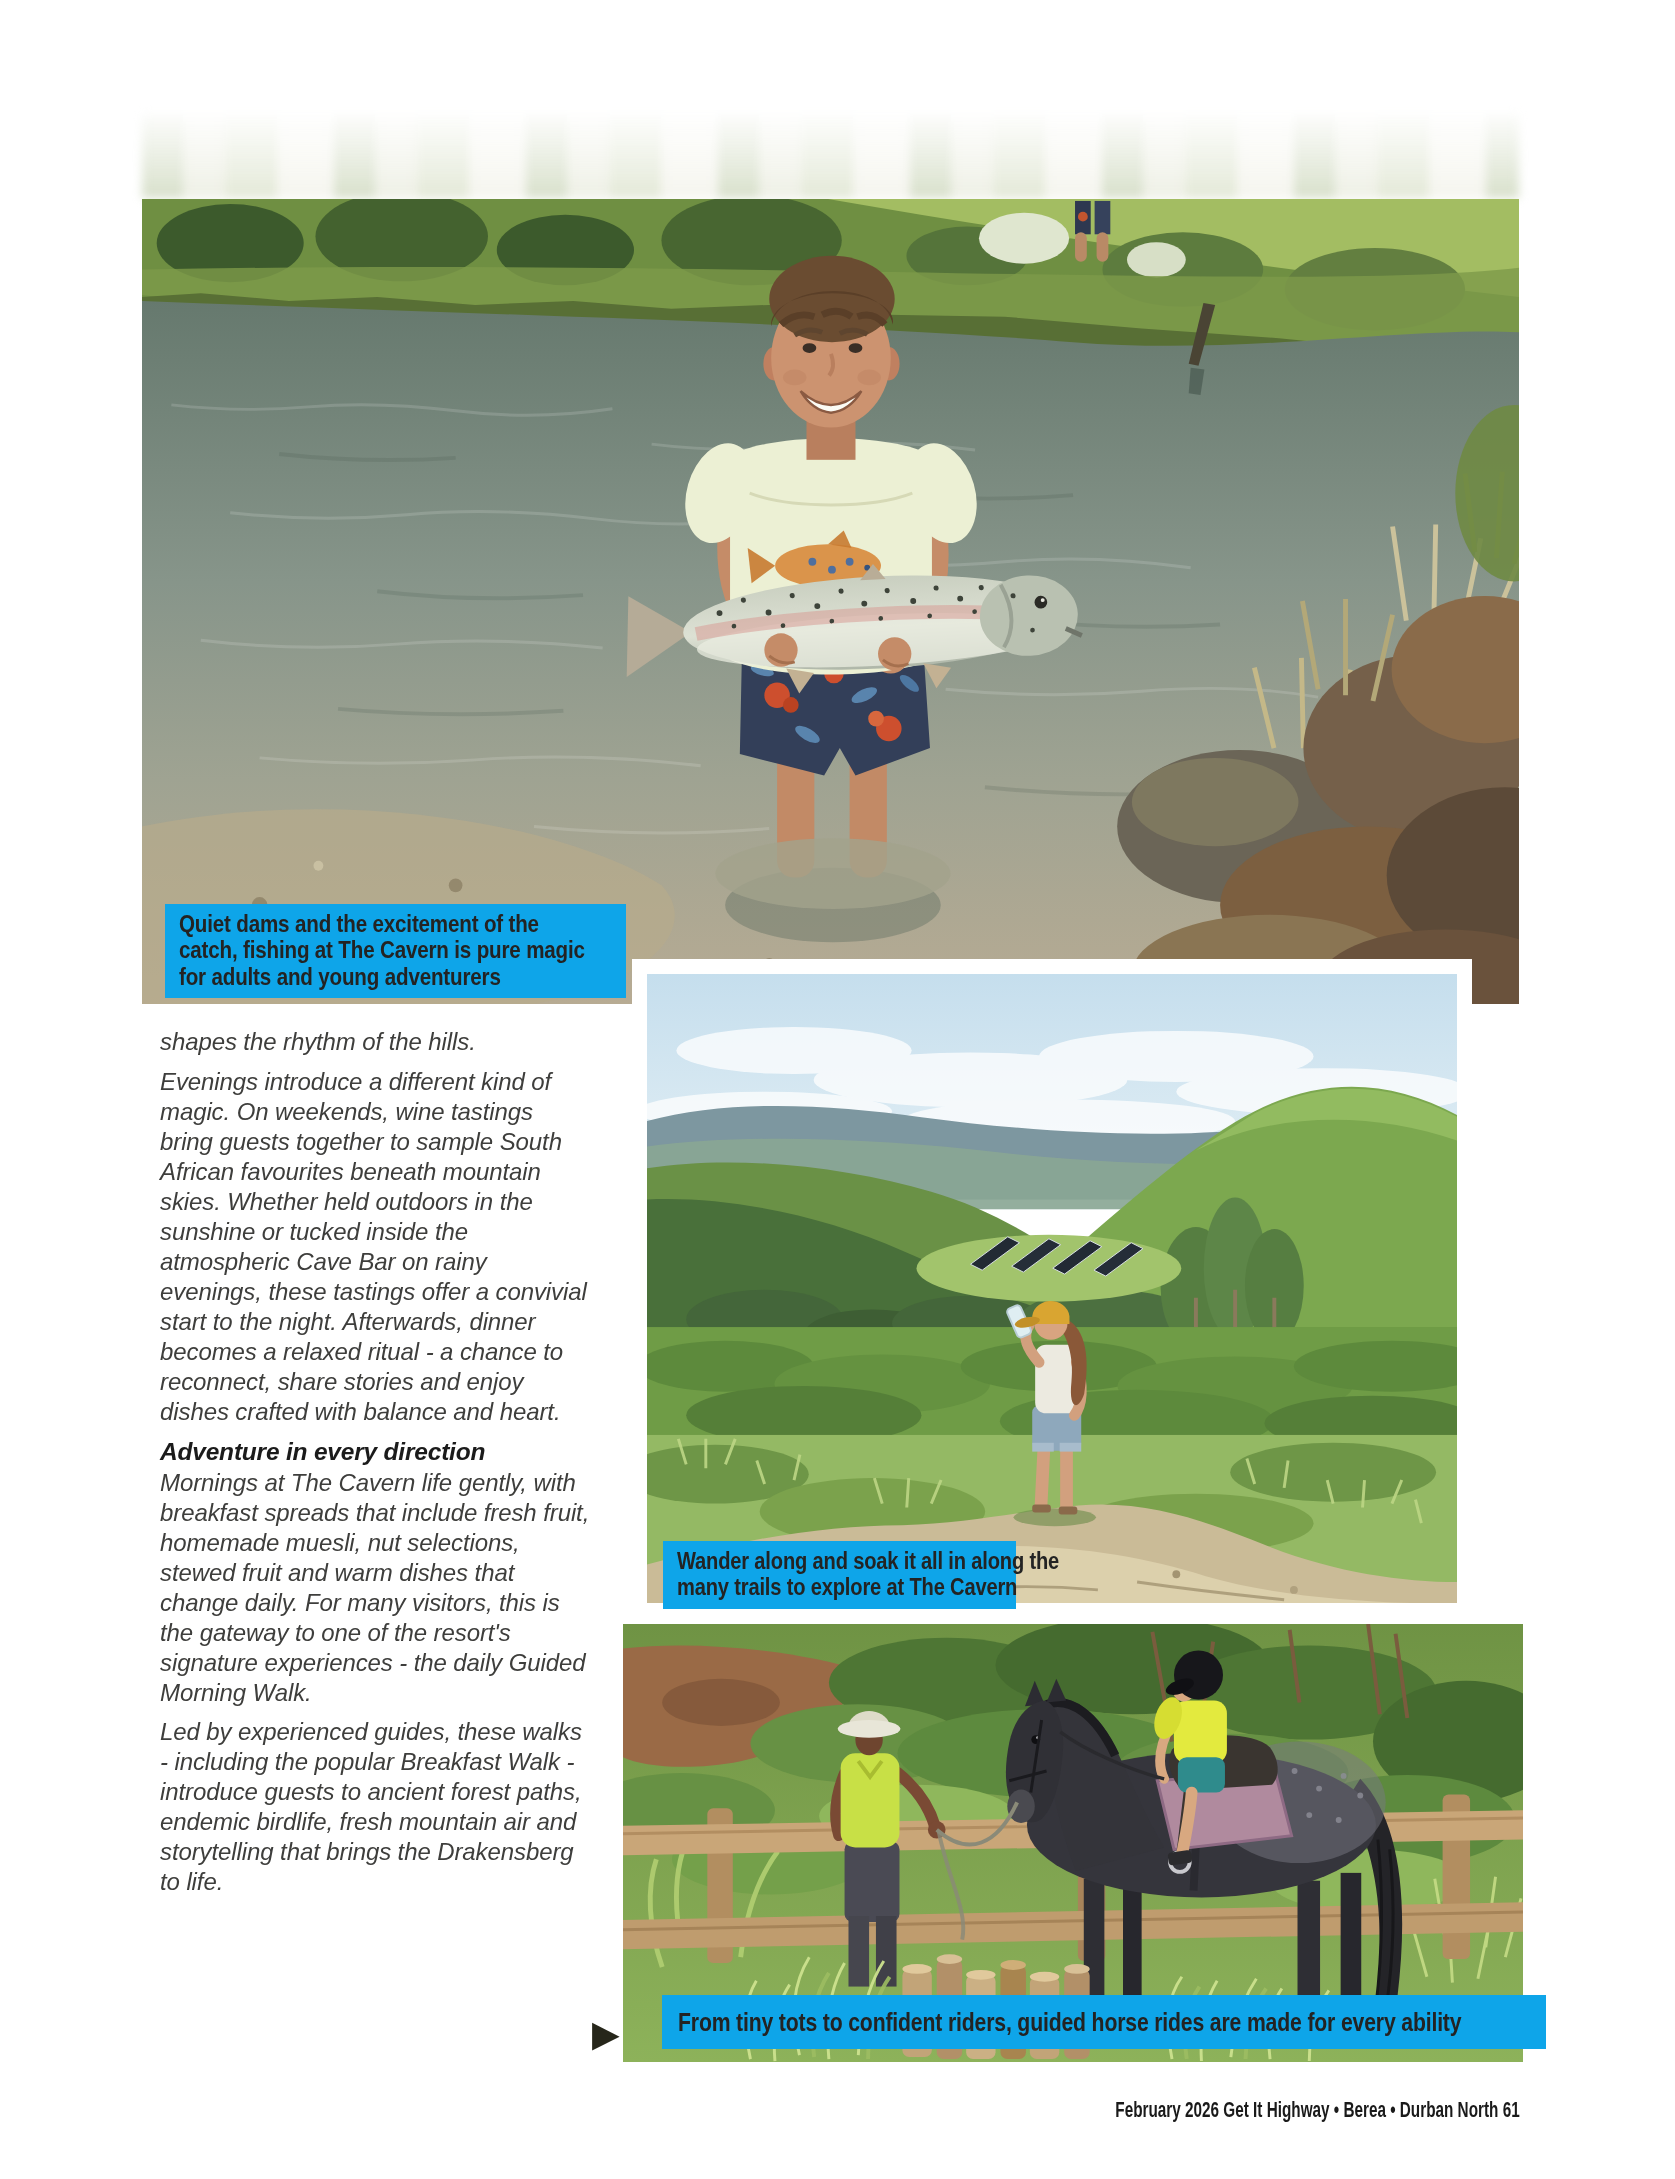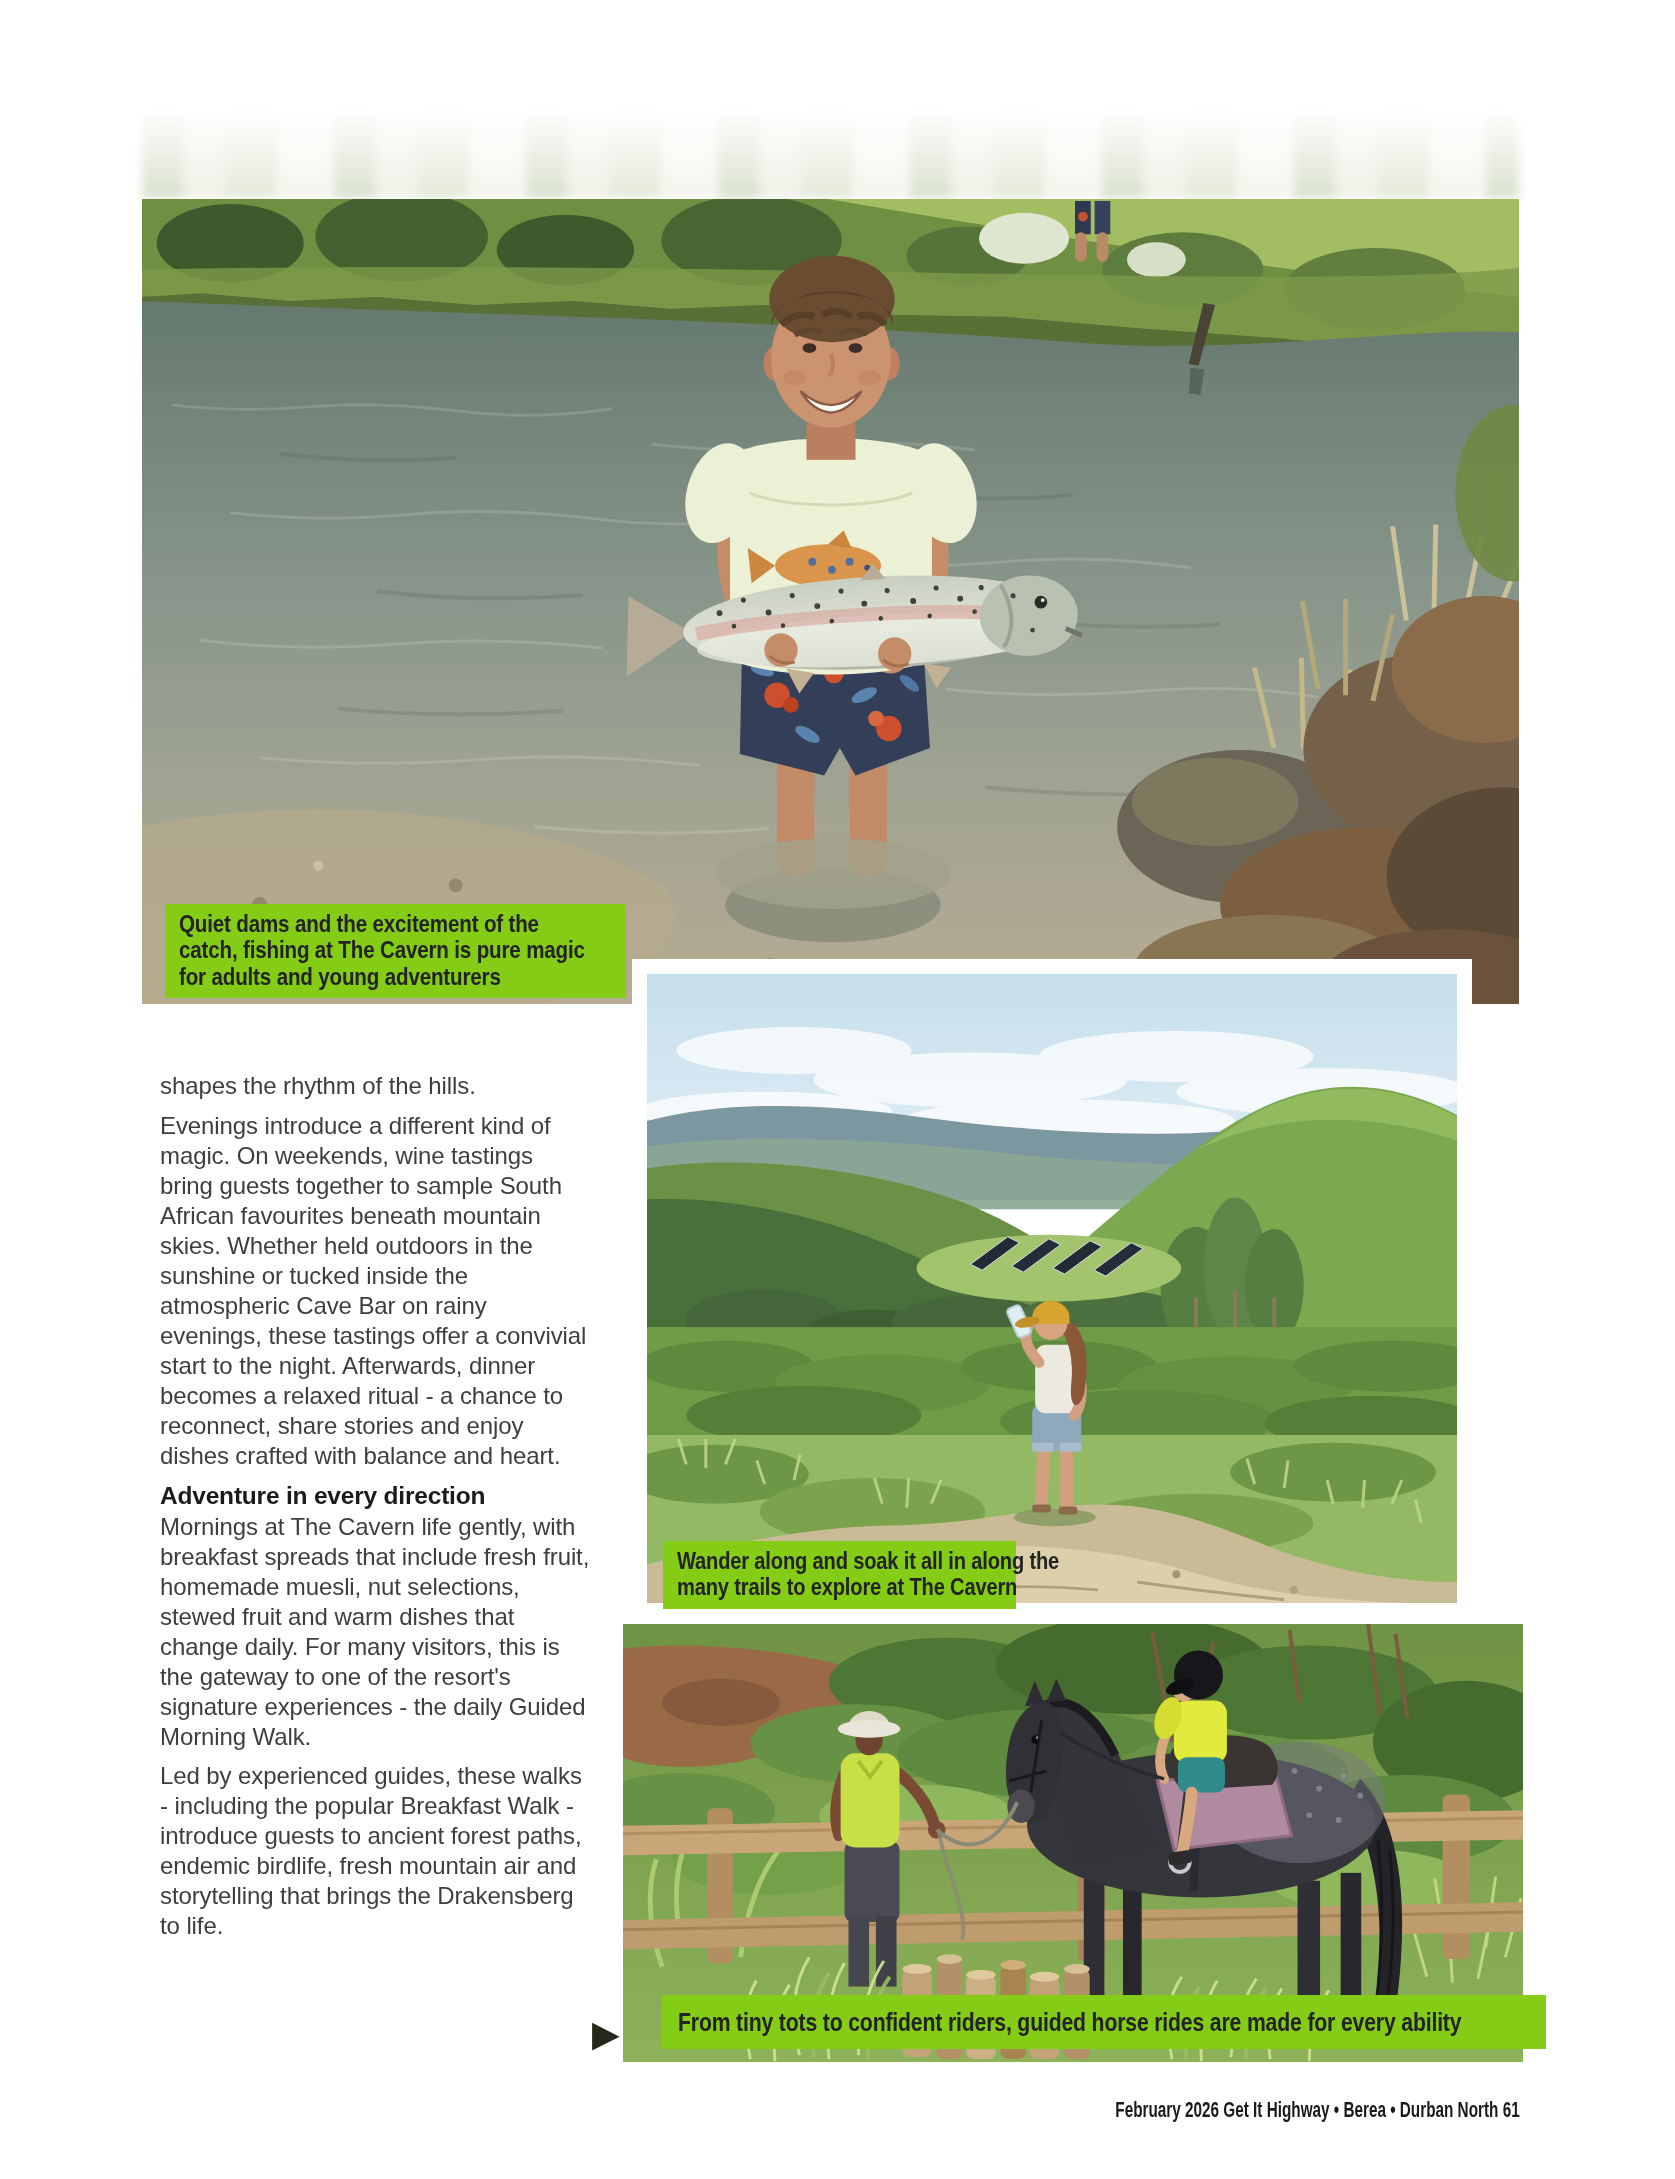--- a/index.html
+++ b/index.html
@@ -20,35 +20,35 @@
         rgba(125,152,82,.38) 0 41px, rgba(193,200,160,.34) 41px 84px,
         rgba(146,168,98,.32) 84px 135px, rgba(214,214,186,.3) 135px 192px);
     filter: blur(4.9px);
   }
 
   .framed {
     background:#ffffff; padding:14.7px; box-sizing:border-box;
   }
 
   .caption {
-    position:absolute; background:#84cc16; box-sizing:border-box;
+    position:absolute; background:#0ea5e9; box-sizing:border-box;
     padding:6.9px 13.7px 7.8px;
   }
   .cap-line {
     display:block; white-space:nowrap;
     font-weight:bold; font-size:24.5px; line-height:26.5px;
     color:#232323; letter-spacing:-0.2px;
     transform:scaleX(.84); transform-origin:0 50%;
   }
   .cap-line.sx82 { transform:scaleX(.82); }
   .cap-lg { font-size:26.5px; line-height:30px; transform:scaleX(.80); }
 
   .bodycol {
-    position:absolute; left:160px; top:1071px; width:431px;
-    color:#3e3e3c; font-size:24px; line-height:30px; letter-spacing:-0.1px;
+    position:absolute; left:160px; top:1027px; width:431px;
+    color:#3e3e3c; font-size:24px; line-height:30px; letter-spacing:-0.1px;font-style:italic;
   }
   .bodycol p { margin:0 0 9.8px 0; }
   .bodycol h2 {
     margin:0 0 1px 0; font-size:24.5px; line-height:30px;
     color:#1b1b1b; font-weight:bold; letter-spacing:-0.2px;
   }
 
   .cont-arrow {
     position:absolute; left:592px; top:2013px;
     font-size:36px; line-height:41px; color:#26261a;

